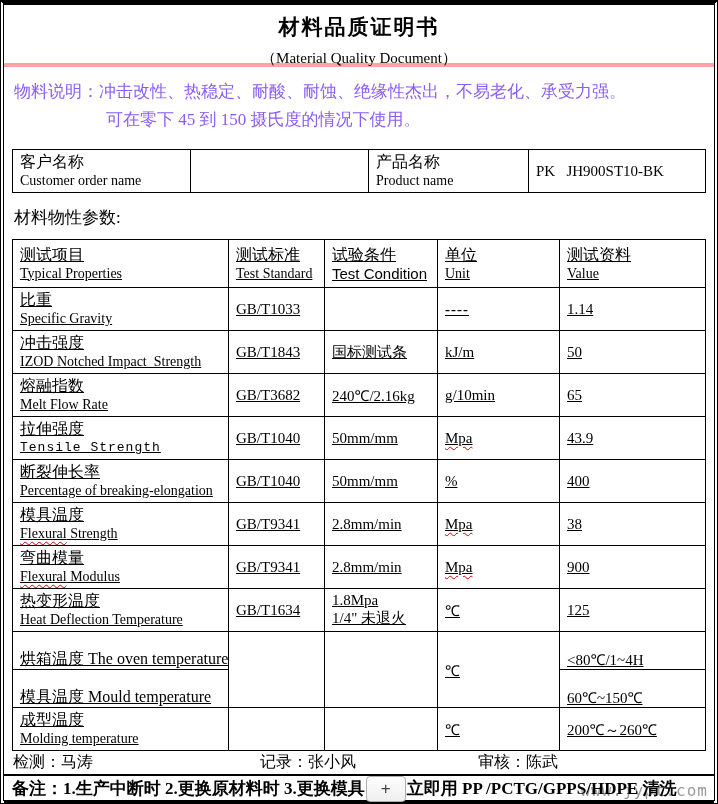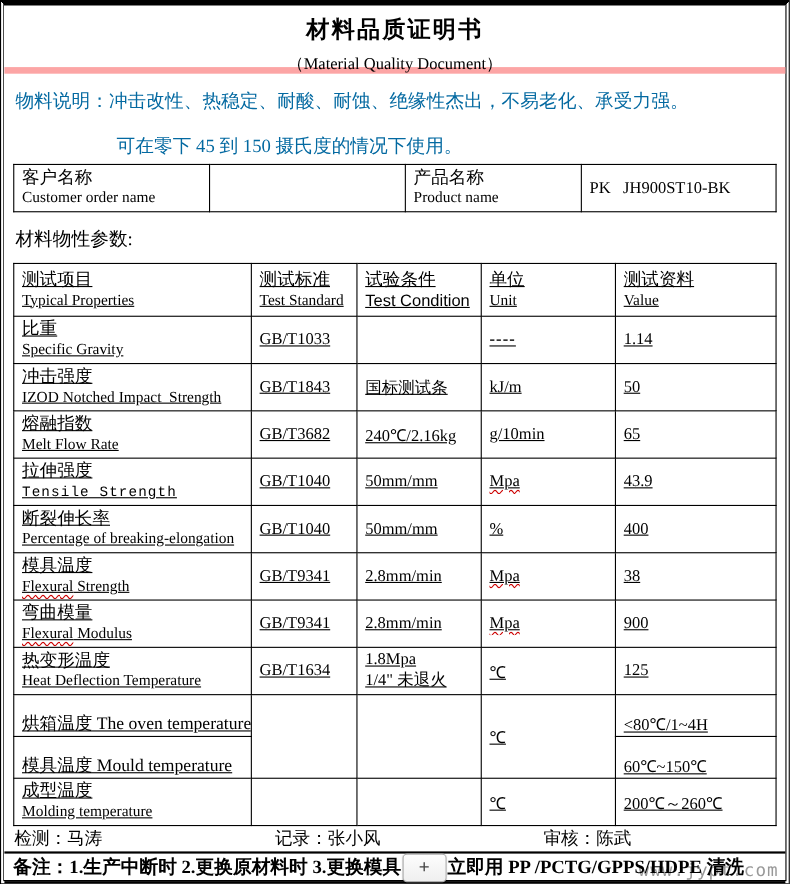--- a/index.html
+++ b/index.html
@@ -10,26 +10,26 @@
     font-family:"Liberation Serif", serif;
   }
   .frame {
     position:relative; width:718px; height:804px;
     border-top:5px solid #000;
     border-left:4px double #000;
     border-right:4px double #000;
     border-bottom:4px double #000;
   }
   
-  .title-block { height:62px; border-bottom:6px solid #fca5a5; text-align:center; padding-top:8px; }
+  .title-block { height:62px; border-bottom:4px solid #fca5a5; text-align:center; padding-top:8px; }
   .doc-title { font-size:21px; font-weight:bold; letter-spacing:2px; }
   .doc-subtitle { font-size:15px; margin-top:8px; }
   
-  .desc { height:82px; padding:13px 10px 0 10px; font-size:17px; color:#0369a1; }
-  .desc-line2 { margin-top:18px; padding-left:92px; }
+  .desc { height:82px; padding:13px 10px 0 10px; font-size:17px; color:#8b5cf6; }
+  .desc-line2 { margin-top:5px; padding-left:92px; }
   
   table { border-collapse:collapse; table-layout:fixed; margin:0 8px; width:694px; }
   td { border:1.5px solid #000; padding:2px 5px 2px 7px; vertical-align:middle; overflow:hidden; }
   .cn { font-size:16px; line-height:20px; white-space:nowrap; }
   .en { font-size:14px; line-height:18px; white-space:nowrap; }
   .val { font-size:15px; }
   .info-table td { height:42px; }
   .params-label { margin:13px 10px 10px 10px; font-size:17px; }
   .main-table td { height:42px;text-decoration:underline; }
   .main-table td.hdr { height:48px; }
@@ -40,22 +40,22 @@
     text-decoration-line:underline; text-decoration-style:wavy;
     text-decoration-color:#cc0000; text-decoration-thickness:1px;
     text-underline-offset:3px;
     text-align:right;
   }
   .dashes { font-weight:bold; letter-spacing:1px; }
   
   .sig-row { position:relative; height:23px; font-size:16px; }
   .sig-row span { position:absolute; top:1px; white-space:nowrap; }
   .sig-tester { left:9px; }
-  .sig-recorder { left:246px; }
-  .sig-reviewer { left:490px; }
+  .sig-recorder { left:256px; }
+  .sig-reviewer { left:474px; }
   
   .remark {
     position:relative; height:29px; border-top:2px solid #000; border-bottom:2px solid #000;
     display:flex; align-items:center; padding-left:8px;
     font-size:17px; font-weight:bold; white-space:nowrap;
   }
   .remark-frag { position:relative; z-index:1; }
   .watermark {
     position:absolute; right:6px; top:5px; z-index:0;
     color:#999; font-family:"DejaVu Sans Mono", monospace;

